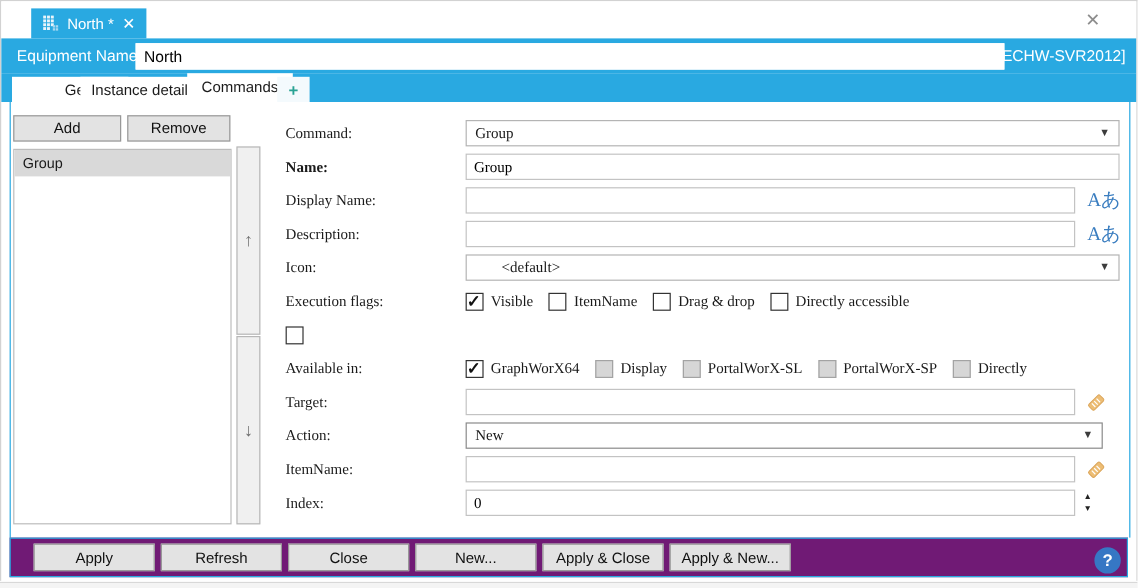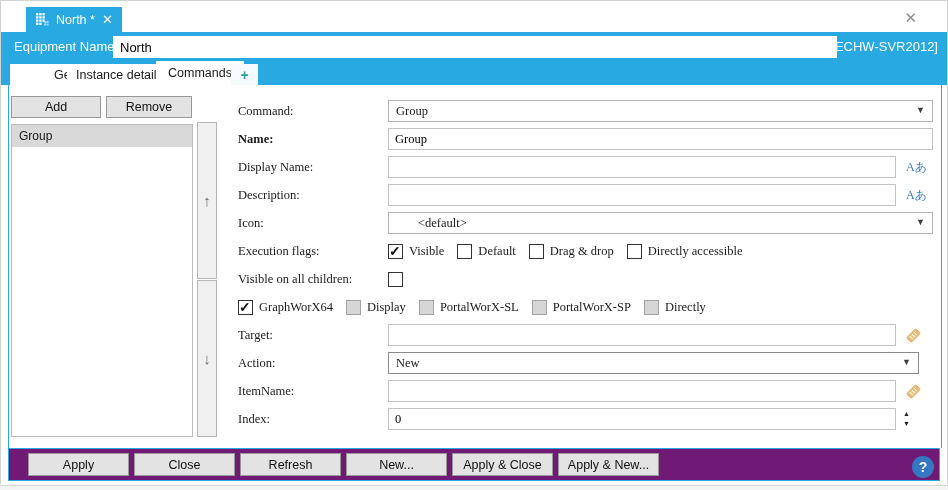--- a/index.html
+++ b/index.html
@@ -59,21 +59,21 @@
   .flabel.bold{font-weight:bold;}
   .tinput{height:18px;border:1px solid #c3c3c3;background:#fff;font-family:inherit;font-size:12.5px;padding:1px 6px;outline:none;}
   .w-full{width:531px;}
   .w-short{width:494px;}
   .combo{height:20px;border:1px solid #b4b4b4;background:#fff;display:flex;align-items:center;position:relative;cursor:pointer;}
   .combo .cval{padding-left:7px;font-size:12.5px;}
   .combo.indent .cval{padding-left:29px;}
   .combo .carrow{position:absolute;right:7px;top:4px;font-size:9px;color:#3c3c3c;}
   .c-full{width:543px;}
   .c-action{width:529px;border-color:#8a8a8a;}
-  .lang-icon{margin-left:10px;color:#3b7ec0;font-size:12px;cursor:pointer;}
+  .lang-icon{margin-left:10px;color:#3b7ec0;font-size:16px;cursor:pointer;}
   .tag-icon{margin-left:9px;cursor:pointer;display:flex;}
   .spinner{margin-left:7px;display:flex;flex-direction:column;gap:3px;}
   .spinner span{font-size:7px;line-height:7px;color:#222;cursor:pointer;}
 
   .cb{width:13px;height:13px;flex:none;border:1px solid #333;background:#fff;display:inline-block;position:relative;cursor:pointer;}
   .cb.checked::after{content:"✓";position:absolute;left:0px;top:-2px;font-size:14px;font-weight:bold;color:#111;}
   .cb.disabled{background:#d6d6d6;border-color:#a3a3a3;cursor:default;}
   .cb-item{display:flex;align-items:center;gap:6px;margin-right:13px;font-size:12.5px;text-align:center;}
 
   
@@ -185,38 +185,38 @@
     </div>
 
     <div class="row">
       <span class="flabel">Execution flags:</span>
       <span class="cb-item">
         <span class="cb checked"></span>
         <span>Visible</span>
       </span>
       <span class="cb-item">
         <span class="cb"></span>
-        <span>Default</span>
+        <span>ItemName</span>
       </span>
       <span class="cb-item">
         <span class="cb"></span>
         <span>Drag &amp; drop</span>
       </span>
       <span class="cb-item">
         <span class="cb"></span>
         <span>Directly accessible</span>
       </span>
     </div>
 
     <div class="row">
-      <span class="flabel">Visible on all children:</span>
       <span class="cb"></span>
     </div>
 
     <div class="row">
+      <span class="flabel">Available in:</span>
       <span class="cb-item">
         <span class="cb checked"></span>
         <span>GraphWorX64</span>
       </span>
       <span class="cb-item">
         <span class="cb disabled"></span>
         <span>Display</span>
       </span>
       <span class="cb-item">
         <span class="cb disabled"></span>
@@ -276,22 +276,22 @@
       <span class="spinner">
         <span>▲</span>
         <span>▼</span>
       </span>
     </div>
 
   </div>
 
   <div class="footer">
     <button class="btn">Apply</button>
+    <button class="btn">Refresh</button>
     <button class="btn">Close</button>
-    <button class="btn">Refresh</button>
     <button class="btn">New...</button>
     <button class="btn">Apply &amp; Close</button>
     <button class="btn">Apply &amp; New...</button>
   </div>
   <div class="help-btn">
         <span>?</span>
       </div>
 
 </div>
 <div class="shadow-line"></div>

